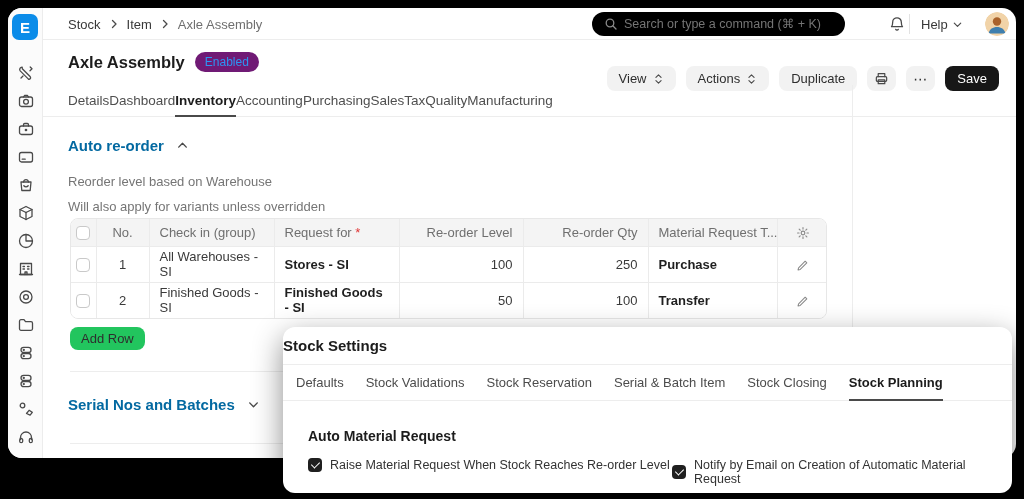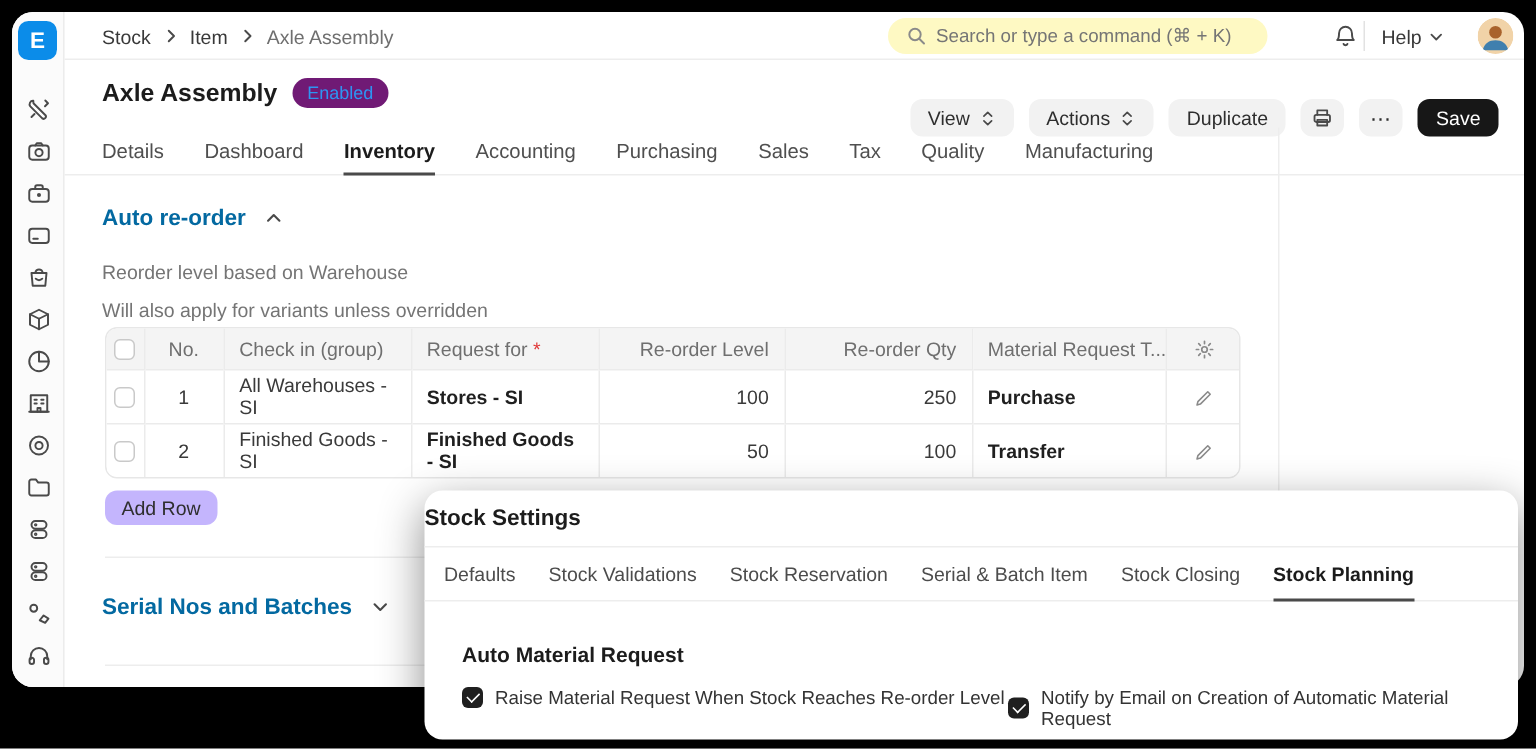--- a/index.html
+++ b/index.html
@@ -15,40 +15,40 @@
   .sidebar { position:absolute; left:0; top:0; width:35px; height:100%; background:#FBFBFB; border-right:1px solid #ECECEC; }
   .logo { position:absolute; left:4px; top:6px; width:26px; height:26px; border-radius:7px; background:#0B8CE9; color:#fff; font-weight:700; font-size:15px; display:flex; align-items:center; justify-content:center; }
   .side-icons { position:absolute; top:56px; left:0; width:35px; display:flex; flex-direction:column; align-items:center; gap:10px; }
   .side-icons .sicon { width:18px; height:18px; cursor:pointer; }
 
   
   .topbar { position:absolute; left:35px; top:0; width:973px; height:32px; border-bottom:1px solid #EDEDED; }
   .crumbs { position:absolute; left:25px; top:0; height:32px; display:flex; align-items:center; gap:7px; font-size:13px; }
   .crumb { color:#383838; cursor:pointer; }
   .crumb.current { color:#6f6f6f; }
-  .search-input { position:absolute; left:549px; top:4px; width:253px; height:24px; border:none; outline:none; border-radius:12px; background:#fef9c3; color:#7f7f7f; font-size:12.5px; padding-left:32px; font-family:"Liberation Sans", sans-serif; }
+  .search-input { position:absolute; left:549px; top:4px; width:253px; height:24px; border:none; outline:none; border-radius:12px; background:#000000; color:#7f7f7f; font-size:12.5px; padding-left:32px; font-family:"Liberation Sans", sans-serif; }
   .search-glyph { position:absolute; left:561px; top:9px; }
   .bell { position:absolute; left:845px; top:7px; width:18px; height:18px; cursor:pointer; }
   .tb-divider { position:absolute; left:866px; top:6px; width:1px; height:20px; background:#E2E2E2; }
   .help { position:absolute; left:878px; top:0; height:32px; display:flex; align-items:center; gap:4px; font-size:13px; color:#383838; cursor:pointer; }
   .avatar { position:absolute; left:942px; top:4px; width:24px; height:24px; border-radius:50%; overflow:hidden; cursor:pointer; }
 
   
   .title-row { position:absolute; left:35px; top:32px; width:973px; height:45px; }
   .page-title { position:absolute; left:25px; top:12px; font-size:16.5px; font-weight:700; color:#1c1c1c; display:flex; align-items:center; gap:10px; }
   .badge { background:#701a75; color:#2D95F2; font-size:12px; font-weight:400; padding:3px 10px; border-radius:10px; }
   .actions { position:absolute; right:17px; top:26px; display:flex; align-items:center; gap:10px; }
   .btn { height:25px; display:inline-flex; align-items:center; gap:6px; padding:0 12px; border-radius:8px; background:#F2F2F2; color:#2e2e2e; font-size:13px; cursor:pointer; white-space:nowrap; }
   .btn.icon-btn { padding:0 7px; }
   .btn.primary { background:#171717; color:#fff; }
   .dots { font-size:14px; letter-spacing:1px; color:#2e2e2e; }
 
   
   .tabs-row { position:absolute; left:35px; top:77px; width:973px; height:32px; border-bottom:1px solid #EDEDED; }
-  .tabs { position:absolute; left:25px; top:0; display:flex; gap:27px; }
+  .tabs { position:absolute; left:25px; top:0; display:flex; }
   .tab { font-size:13.5px; color:#4f4f4f; line-height:31px; height:32px; cursor:pointer; }
   .tab.active { color:#1c1c1c; font-weight:700; border-bottom:2px solid #4a4a4a; }
 
   .v-divider { position:absolute; left:844px; top:77px; height:373px; width:1px; background:#EDEDED; }
 
   
   .content { position:absolute; left:35px; top:109px; width:809px; height:341px; }
   .section-head { position:absolute; left:25px; font-size:15px; font-weight:700; color:#0369a1; display:flex; align-items:center; gap:12px; cursor:pointer; }
   .help-text { position:absolute; left:25px; font-size:13px; color:#757575; }
 
@@ -63,21 +63,21 @@
   .grid .c-reqfor { width:125px; }
   .grid .c-level { width:124px; text-align:right; }
   .grid .c-qty { width:125px; text-align:right; }
   .grid .c-mrt { width:129px; white-space:nowrap; overflow:hidden; }
   .grid .c-edit { width:51px; text-align:center; padding:0; }
   .grid td.bold { color:#1f1f1f; font-weight:700; }
   .req-star { color:#E03636; }
   .cb { display:inline-block; width:14px; height:14px; border:1.5px solid #C9C9C9; border-radius:4px; background:#fff; vertical-align:middle; cursor:pointer; }
   .cell-icon { display:inline-block; vertical-align:middle; cursor:pointer; }
 
-  .add-row { position:absolute; left:27px; top:210px; height:23px; display:inline-flex; align-items:center; padding:0 11px; background:#c4b5fd; border-radius:8px; font-size:13px; color:#2e2e2e; cursor:pointer; }
+  .add-row { position:absolute; left:27px; top:210px; height:23px; display:inline-flex; align-items:center; padding:0 11px; background:#22c55e; border-radius:8px; font-size:13px; color:#2e2e2e; cursor:pointer; }
   .h-divider { position:absolute; left:27px; width:774px; height:1px; background:#EDEDED; }
 
   
   .panel { position:absolute; left:283px; top:327px; width:729px; height:166px; background:#fff; border-radius:12px; box-shadow:0 10px 30px rgba(0,0,0,0.45); z-index:10; }
   .panel-head { height:38px; border-bottom:1px solid #EDEDED; display:flex; align-items:center; }
   .panel-title { font-size:15px; font-weight:700; color:#1c1c1c; }
   .panel-tabs { height:36px; border-bottom:1px solid #EDEDED; display:flex; gap:22px; padding-left:13px; }
   .ptab { font-size:13px; color:#4c4c4c; line-height:35px; height:36px; cursor:pointer; }
   .ptab.active { color:#1b1b1b; font-weight:700; border-bottom:2px solid #4a4a4a; }
   .panel-section { position:absolute; left:25px; top:101px; font-size:14px; font-weight:700; color:#1c1c1c; }

